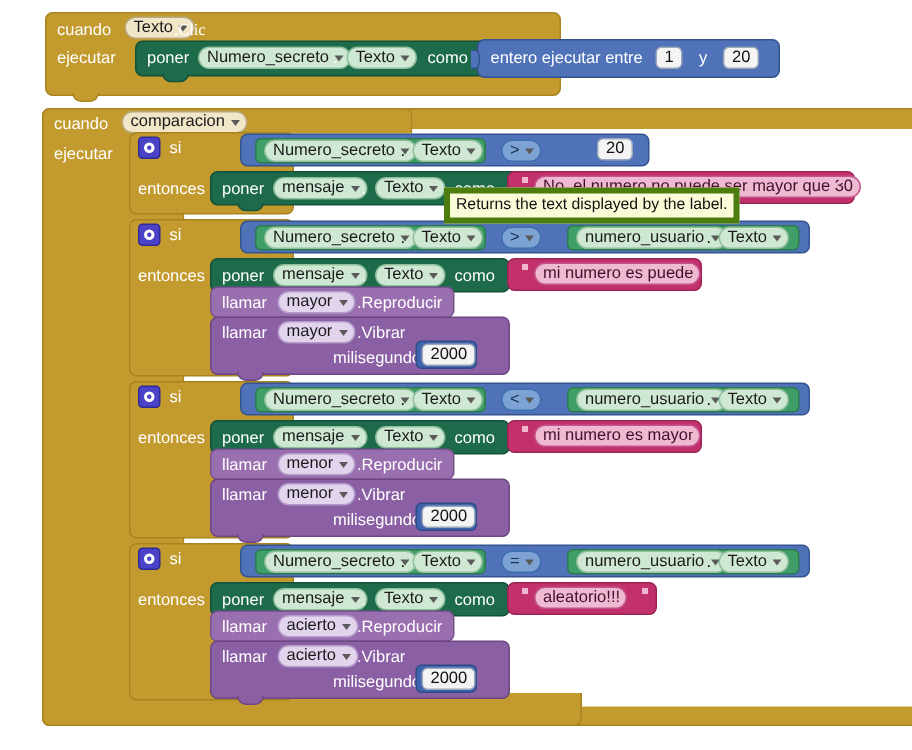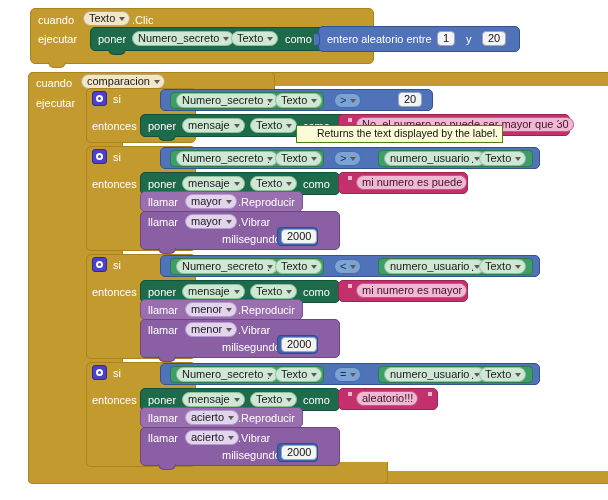--- a/index.html
+++ b/index.html
@@ -183,25 +183,25 @@
     position: absolute;
     width: 4px;
     height: 4px;
     background: #f0b7cf;
   }
 
   
   .tooltip {
     position: absolute;
     background: #fbfbd8;
-    border: 1px solid #4d7c0f;
+    border: 4px solid #4d7c0f;
     color: #111111;
     font-size: 10.5px;
     line-height: 13px;
-    padding: 1px 4px 2px 20px;
+    padding: 1px 4px 2px 4px;
     white-space: nowrap;
     z-index: 99;
   }
 
   
   .bump {
     position: absolute;
     width: 16px;
     height: 5px;
     border-radius: 0 0 6px 6px;
@@ -211,41 +211,41 @@
 <body>
 
 <div class="blk gold" style="left:30px; top:8px; width:344px; height:56px;"></div>
 <div class="bump gold" style="left:48px; top:62px; width:16px; height:5px; border-top:none;"></div>
 
 <span class="lbl" style="left:38px; top:13px;">cuando</span>
 <div class="pill" style="left:83px; top:11px;">
   <span>Texto</span>
   <span class="caret"></span>
 </div>
-<span class="lbl" style="left:132px; top:13px;">.Clic</span>
+<span class="lbl" style="left:116px; top:13px;font-family:Liberation Serif, serif;">.Clic</span>
 
 <span class="lbl" style="left:38px; top:32px;">ejecutar</span>
 
 <div class="blk green" style="left:90px; top:27px; width:243px; height:24px;"></div>
 <div class="bump green" style="left:108px; top:49px; border-top:none;"></div>
 <span class="lbl" style="left:98px; top:32px;">poner</span>
 <div class="pill pill-green" style="left:132px; top:31px;">
   <span>Numero_secreto</span>
   <span class="caret"></span>
 </div>
 <span class="lbl" style="left:222px; top:32px;">.</span>
 <div class="pill pill-green" style="left:231px; top:31px;">
   <span>Texto</span>
   <span class="caret"></span>
 </div>
 <span class="lbl" style="left:285px; top:32px;">como</span>
 
 <div class="blk blue" style="left:318px; top:26px; width:202px; height:26px;"></div>
 <div class="plug" style="left:314px; top:33px; background:#4f72b8; border:1px solid #33548f; border-left:none;"></div>
-<span class="lbl" style="left:327px; top:32px;">entero aleatorio entre</span>
+<span class="lbl" style="left:327px; top:32px;">entero ejecutar entre</span>
 <div class="numfield" style="left:437px; top:31px;">1</div>
 <span class="lbl" style="left:466px; top:32px;">y</span>
 <div class="numfield" style="left:482px; top:31px;">20</div>
 
 <div class="blk gold" style="left:28px; top:72px; width:588px; height:412px;"></div>
 
 <div class="blk" style="left:120px; top:86px; width:500px; height:385px; background:#ffffff;"></div>
 
 <div class="blk gold" style="left:28px; top:72px; width:247px; height:17px; border-radius:5px 5px 0 0; border-bottom:none;"></div>
 <div class="blk gold" style="left:28px; top:86px; width:95px; height:398px; border-radius:0 0 5px 5px; border-top:none;"></div>

